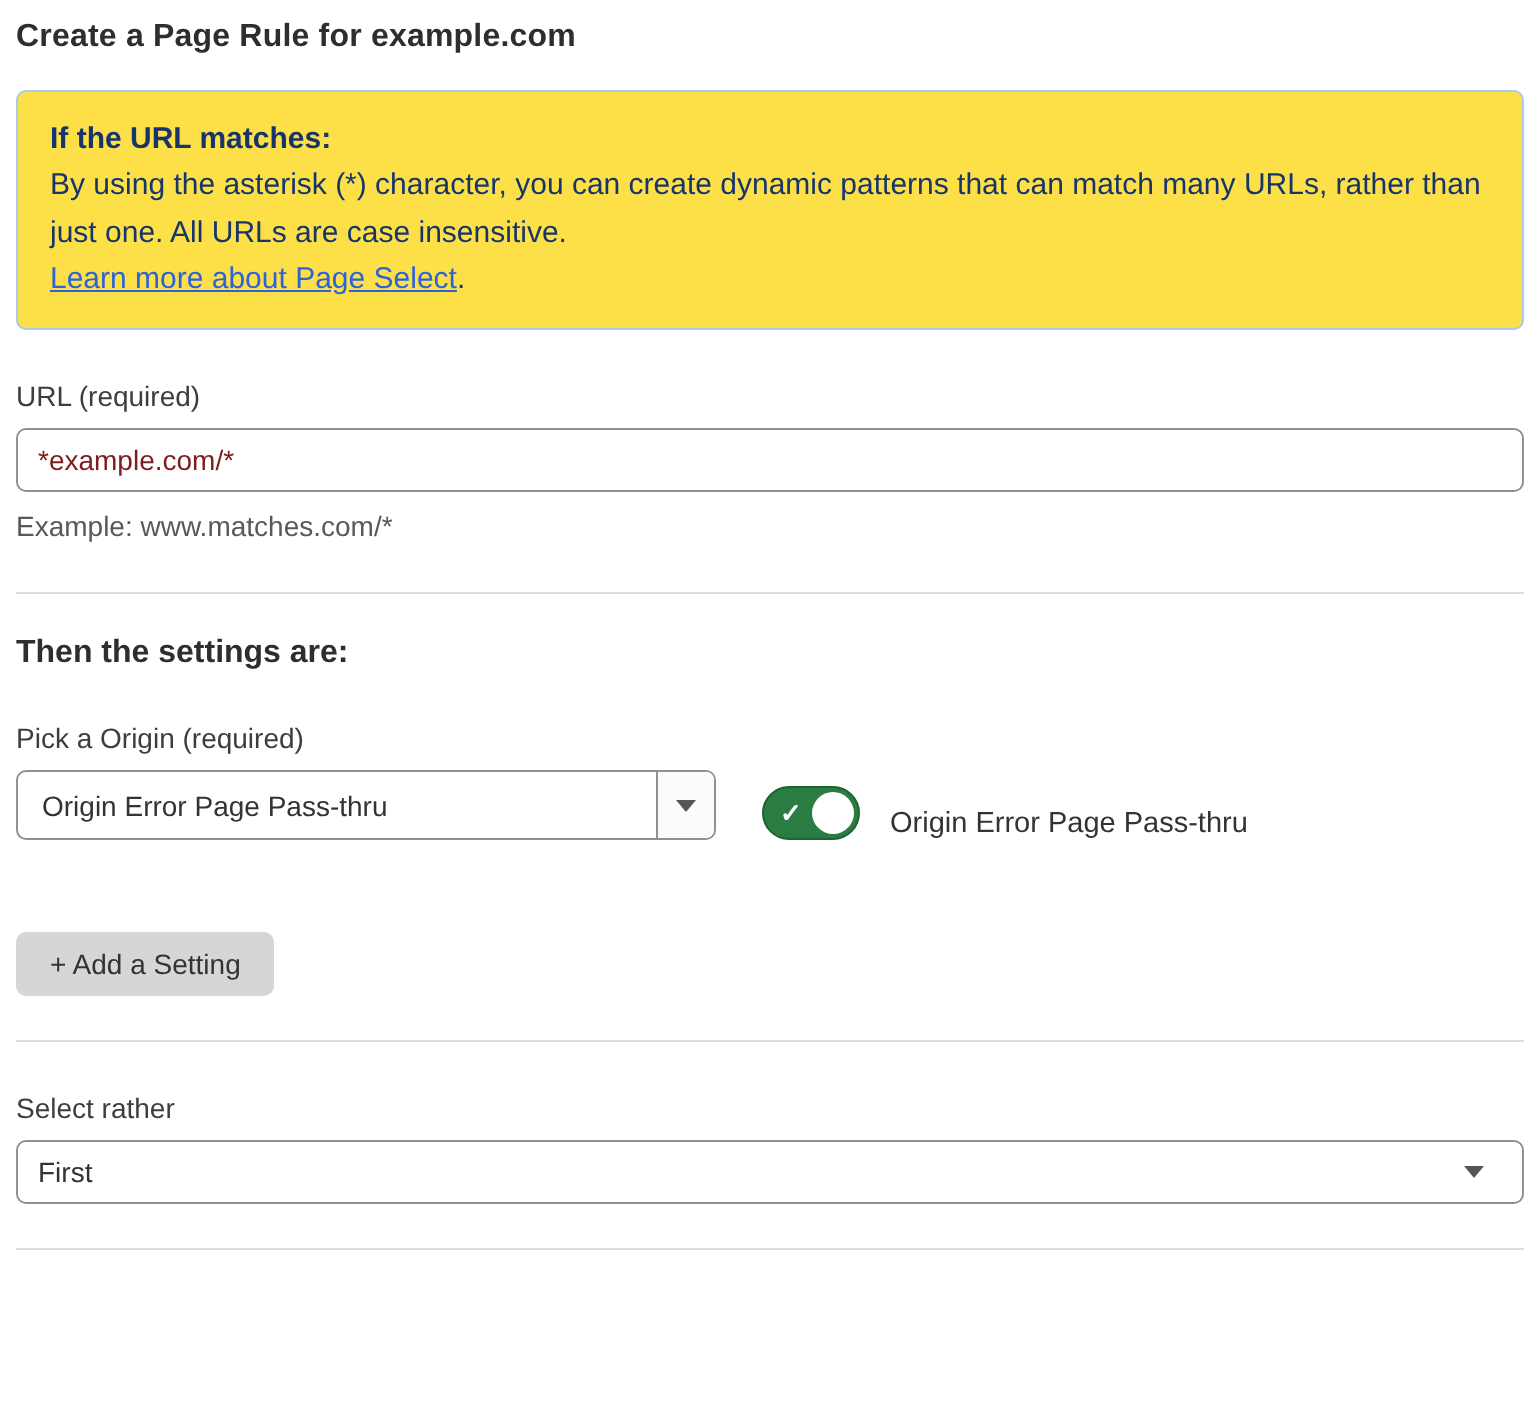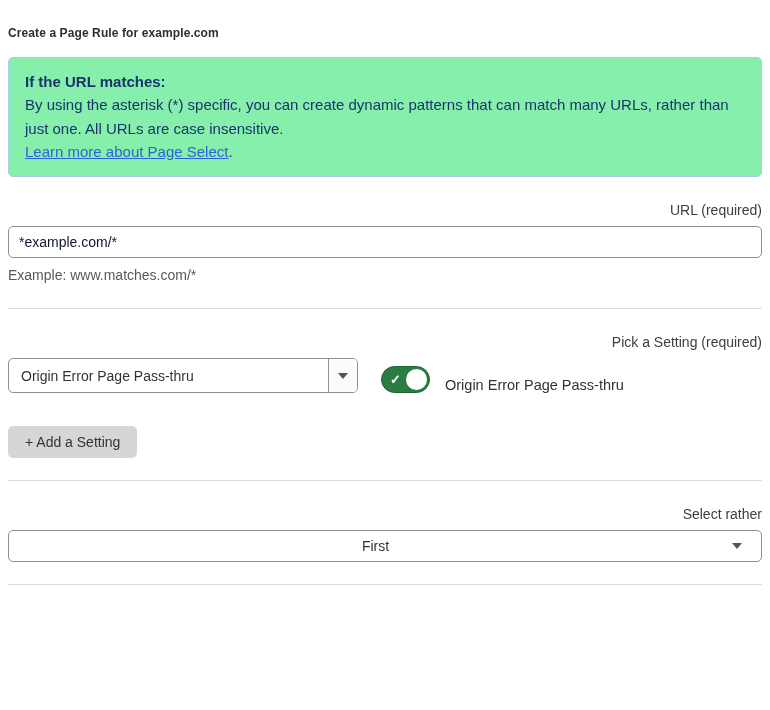--- a/index.html
+++ b/index.html
@@ -8,61 +8,60 @@
     font-family: "Liberation Sans", sans-serif;
     color: #333333;
   }
   .page {
     width: 770px;
     height: 710px;
     padding: 8px 8px 0 8px;
     overflow: hidden;
   }
   .page-title {
-    font-size: 12px;
+    font-size: 16px;
     font-weight: 700;
     color: #2e2e2e;
     letter-spacing: 0.1px;
-    margin-top: 18px;
+    margin-top: 2px;
   }
   
   .info-box {
     margin-top: 17px;
-    background: #86efac;
+    background: #fde047;
     border: 1px solid #a9c9ee;
     border-radius: 5px;
     padding: 12px 16px 13px 16px;
     color: #17356b;
     font-size: 15px;
     line-height: 1.55;
   }
   .info-box .info-heading { font-weight: 700; }
   .info-box a.info-link {
     color: #2c63da;
     text-decoration: underline;
     cursor: pointer;
   }
   .info-box .info-link-suffix { color: #17356b; }
 
   .field-label {
     font-size: 14px;
     color: #3d3d3d;
     margin-top: 25px;
     margin-bottom: 8px;
-    text-align: right;
   }
   .text-input {
     width: 100%;
     height: 32px;
     border: 1px solid #919191;
     border-radius: 5px;
     padding: 0 10px;
     font-size: 14px;
     font-family: "Liberation Sans", sans-serif;
-    color: #0f172a;
+    color: #7f1d1d;
     background: #ffffff;
     outline: none;
   }
   .helper-text {
     font-size: 14px;
     color: #595959;
     margin-top: 7px;
     line-height: 1.5;
   }
   .divider {
@@ -154,62 +153,62 @@
     font-family: "Liberation Sans", sans-serif;
     font-size: 14px;
     color: #333333;
     background: #d6d6d6;
     border: none;
     border-radius: 5px;
     height: 32px;
     padding: 0 17px;
     cursor: pointer;
   }
-  .btn-add { margin-top: 33px; }
+  .btn-add { margin-top: 46px; }
   
   .select {
     width: 100%;
     height: 32px;
     border: 1px solid #919191;
     border-radius: 5px;
     background: #ffffff;
     display: flex;
     align-items: center;
     padding: 0 10px;
     cursor: pointer;
-    text-align: center;
   }
   .select .select-value {
     flex: 1;
     font-size: 14px;
     color: #333333;
   }
   .select .caret-down { margin-right: 9px; }
 </style>
 </head>
 <body>
 
 <div class="page">
 
   <h1 class="page-title">Create a Page Rule for example.com</h1>
 
   <div class="info-box">
     <div class="info-heading">If the URL matches:</div>
-    <div class="info-body">By using the asterisk (*) specific, you can create dynamic patterns that can match many URLs, rather than just one. All URLs are case insensitive.</div>
+    <div class="info-body">By using the asterisk (*) character, you can create dynamic patterns that can match many URLs, rather than just one. All URLs are case insensitive.</div>
     <div><a class="info-link">Learn more about Page Select</a><span class="info-link-suffix">.</span></div>
   </div>
 
   <div class="field-label">URL (required)</div>
   <input class="text-input" type="text" value="*example.com/*" style="">
   <div class="helper-text">Example: www.matches.com/*</div>
 
   <hr class="divider">
 
-
-  <div class="field-label">Pick a Setting (required)</div>
+  <div class="section-heading">Then the settings are:</div>
+
+  <div class="field-label">Pick a Origin (required)</div>
   <div class="setting-row">
     <div class="picker">
       <div class="picker-value">Origin Error Page Pass-thru</div>
       <div class="picker-arrow-box">
         <span class="caret-down"></span>
       </div>
     </div>
     <div class="toggle">
       <span class="toggle-check">✓</span>
       <span class="toggle-knob"></span>

